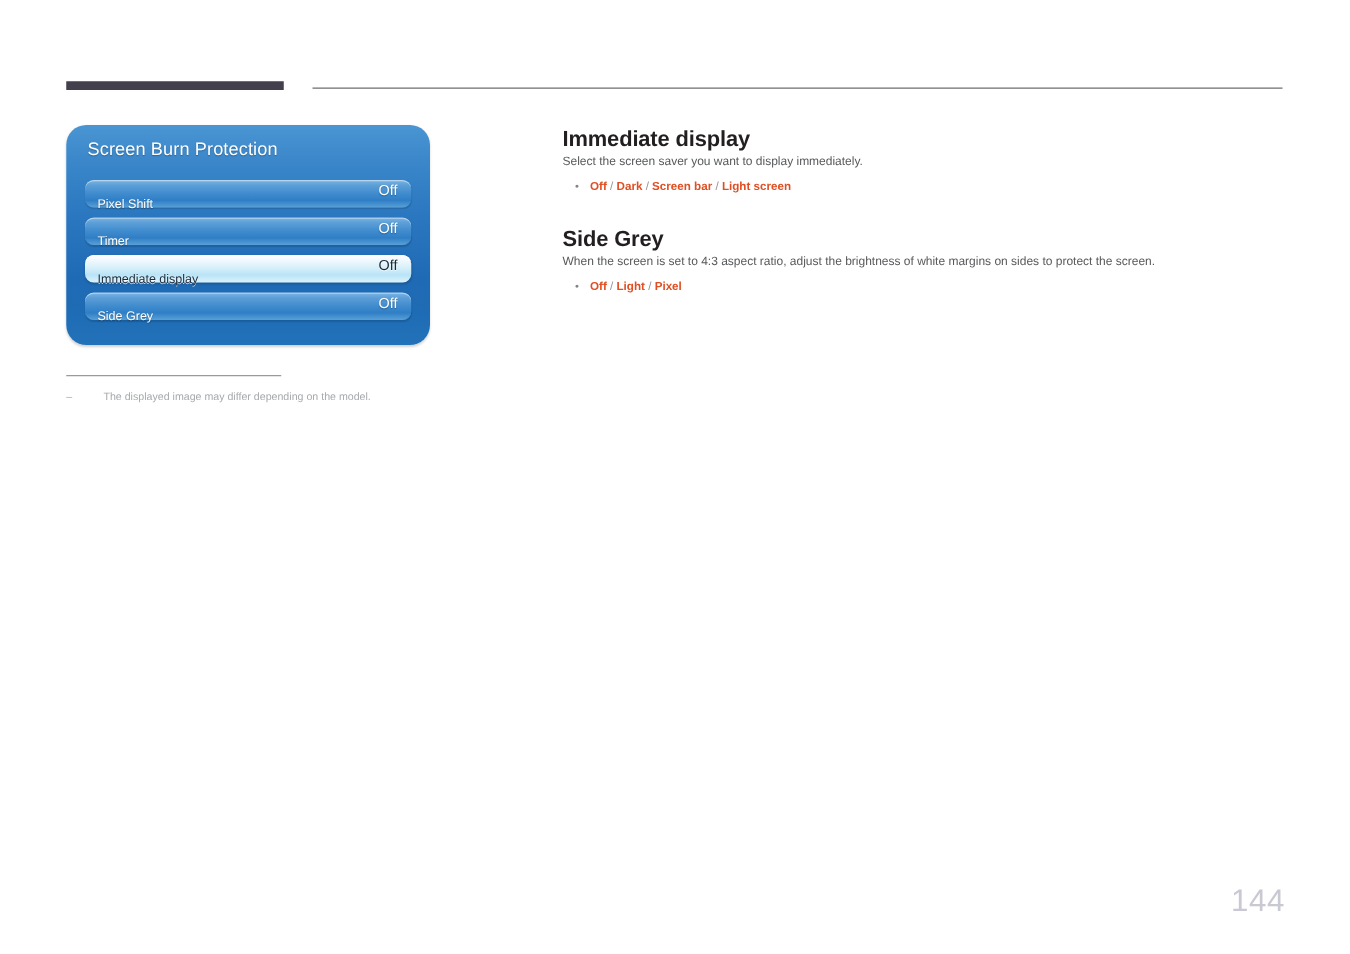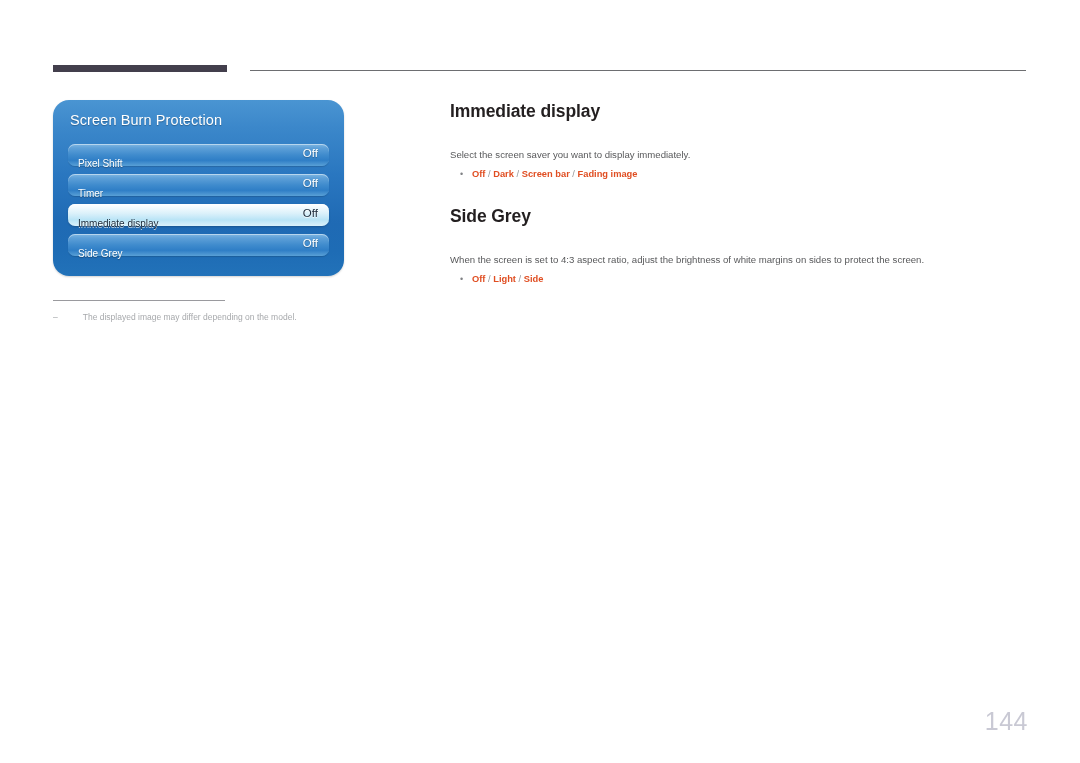--- a/index.html
+++ b/index.html
@@ -170,21 +170,21 @@
     font-weight: bold;
     color: #231f20;
     letter-spacing: -0.1px;
     margin: 0 0 0 0;
     line-height: 22px;
   }
   .section-desc {
     font-size: 9.6px;
     color: #58595b;
     line-height: 14px;
-    margin-top: 26px;
+    margin-top: 1px;
     white-space: nowrap;
   }
   .bullet-row {
     margin-top: 6px;
     display: flex;
     align-items: baseline;
   }
   .bullet-dot {
     width: 22px;
     flex: 0 0 22px;
@@ -271,35 +271,35 @@
     <div class="section-desc">Select the screen saver you want to display immediately.</div>
     <div class="bullet-row">
       <span class="bullet-dot">•</span>
       <span class="bullet-options">
         <span class="opt">Off</span>
         <span class="sep">/</span>
         <span class="opt">Dark</span>
         <span class="sep">/</span>
         <span class="opt">Screen bar</span>
         <span class="sep">/</span>
-        <span class="opt">Fading image</span>
+        <span class="opt">Light screen</span>
       </span>
     </div>
   </div>
 
   <div class="section">
     <h2 class="section-heading">Side Grey</h2>
     <div class="section-desc">When the screen is set to 4:3 aspect ratio, adjust the brightness of white margins on sides to protect the screen.</div>
     <div class="bullet-row">
       <span class="bullet-dot">•</span>
       <span class="bullet-options">
         <span class="opt">Off</span>
         <span class="sep">/</span>
         <span class="opt">Light</span>
         <span class="sep">/</span>
-        <span class="opt">Side</span>
+        <span class="opt">Pixel</span>
       </span>
     </div>
   </div>
 
 </div>
 
 <div class="page-number">144</div>
 
 </body></html>

